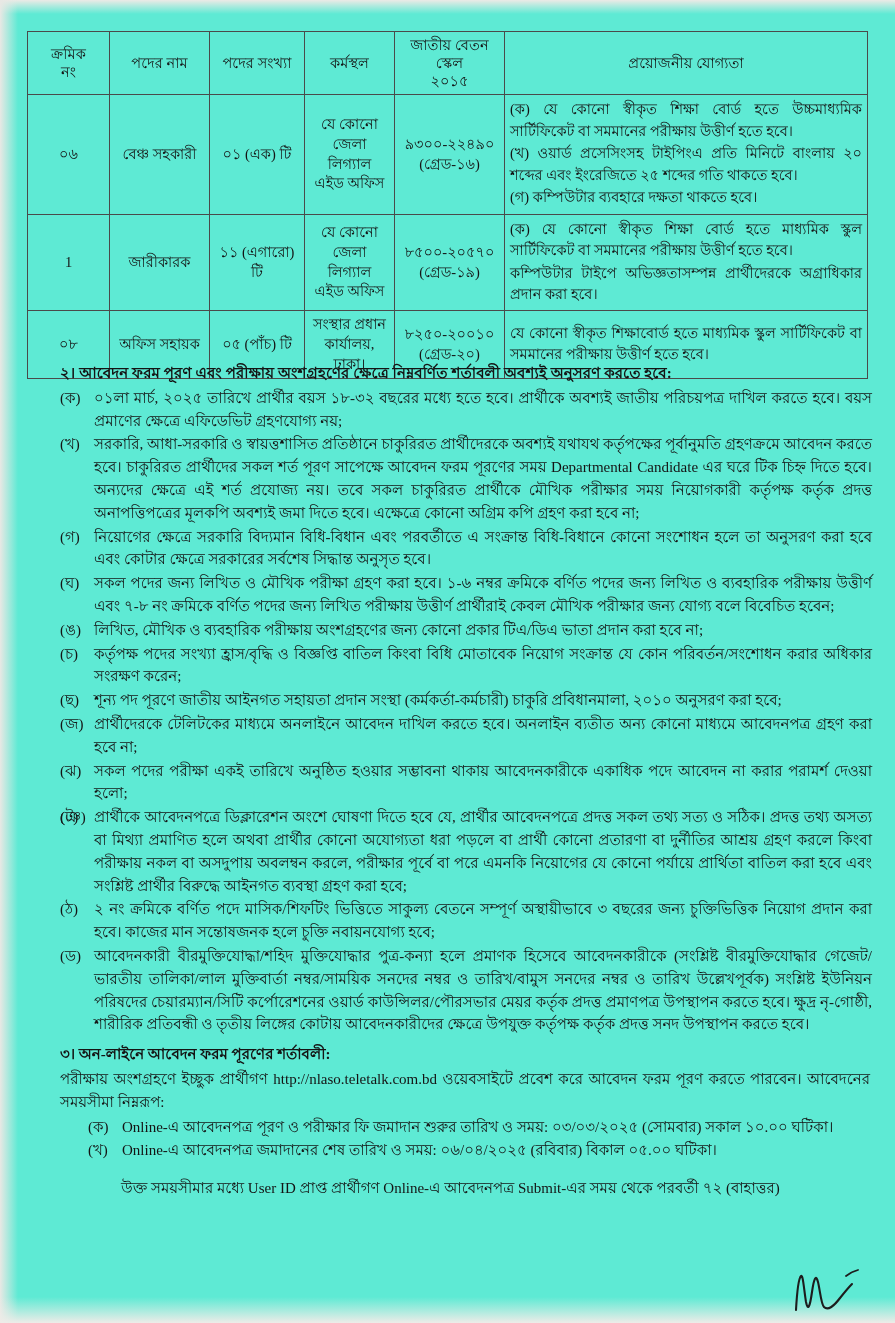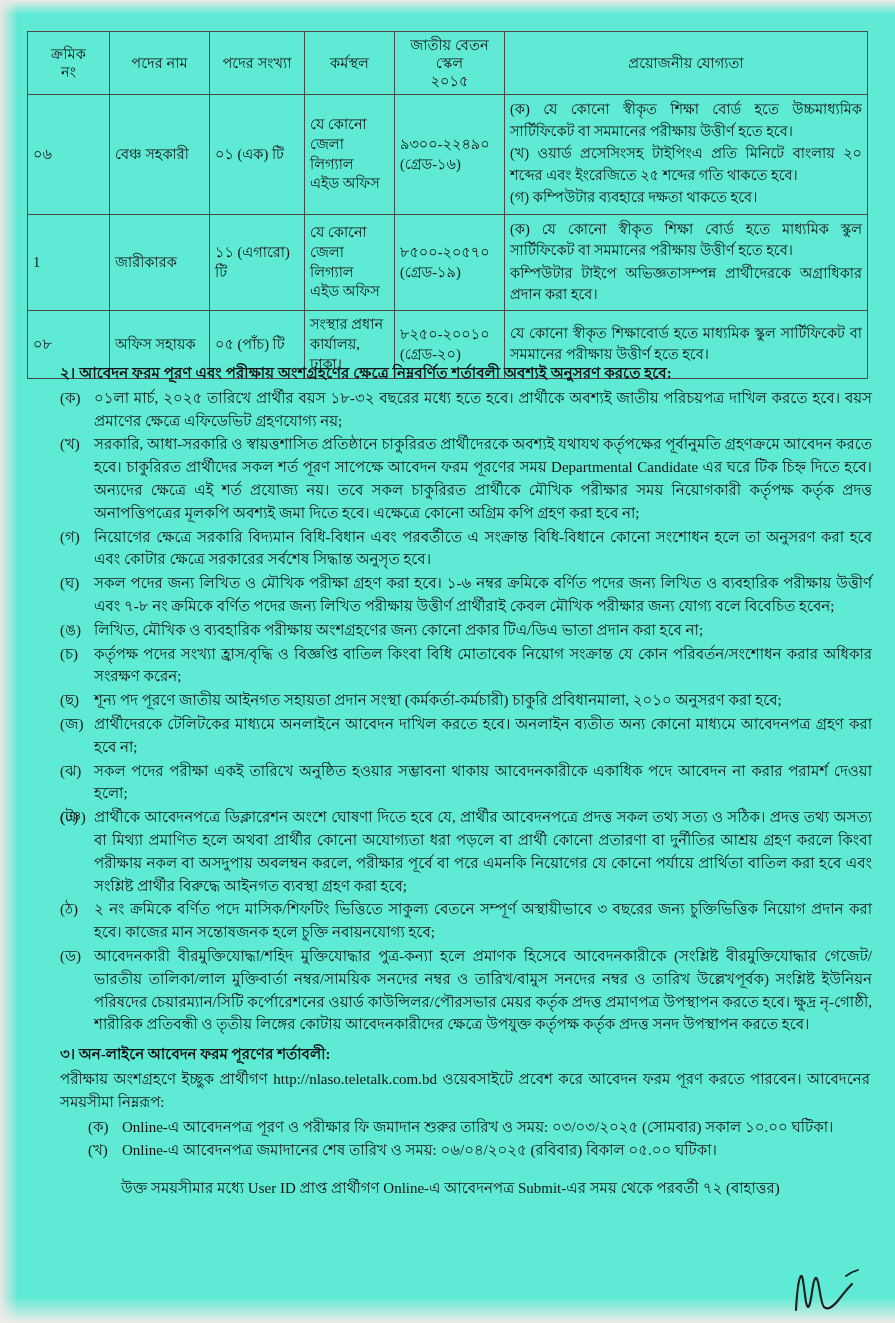--- a/index.html
+++ b/index.html
@@ -68,21 +68,21 @@
     font-size: 14.5px;
     line-height: 1.25;
     height: 46px;
     letter-spacing: .1px;
   }
   tbody td {
     font-size: 14.5px;
     line-height: 1.35;
   }
   td.c-sl, td.c-name, td.c-count, td.c-place, td.c-scale {
-    text-align: left;
+    text-align: center;
   }
   td.c-qual {
     text-align: justify;
     text-align-last: left;
     padding: 6px 8px 6px 9px;
     line-height: 1.48;
   }
   td.c-qual p { margin: 0 0 1px 0; }
   .row-06 td { height: 100px; }
   .row-07 td { height: 86px; }

